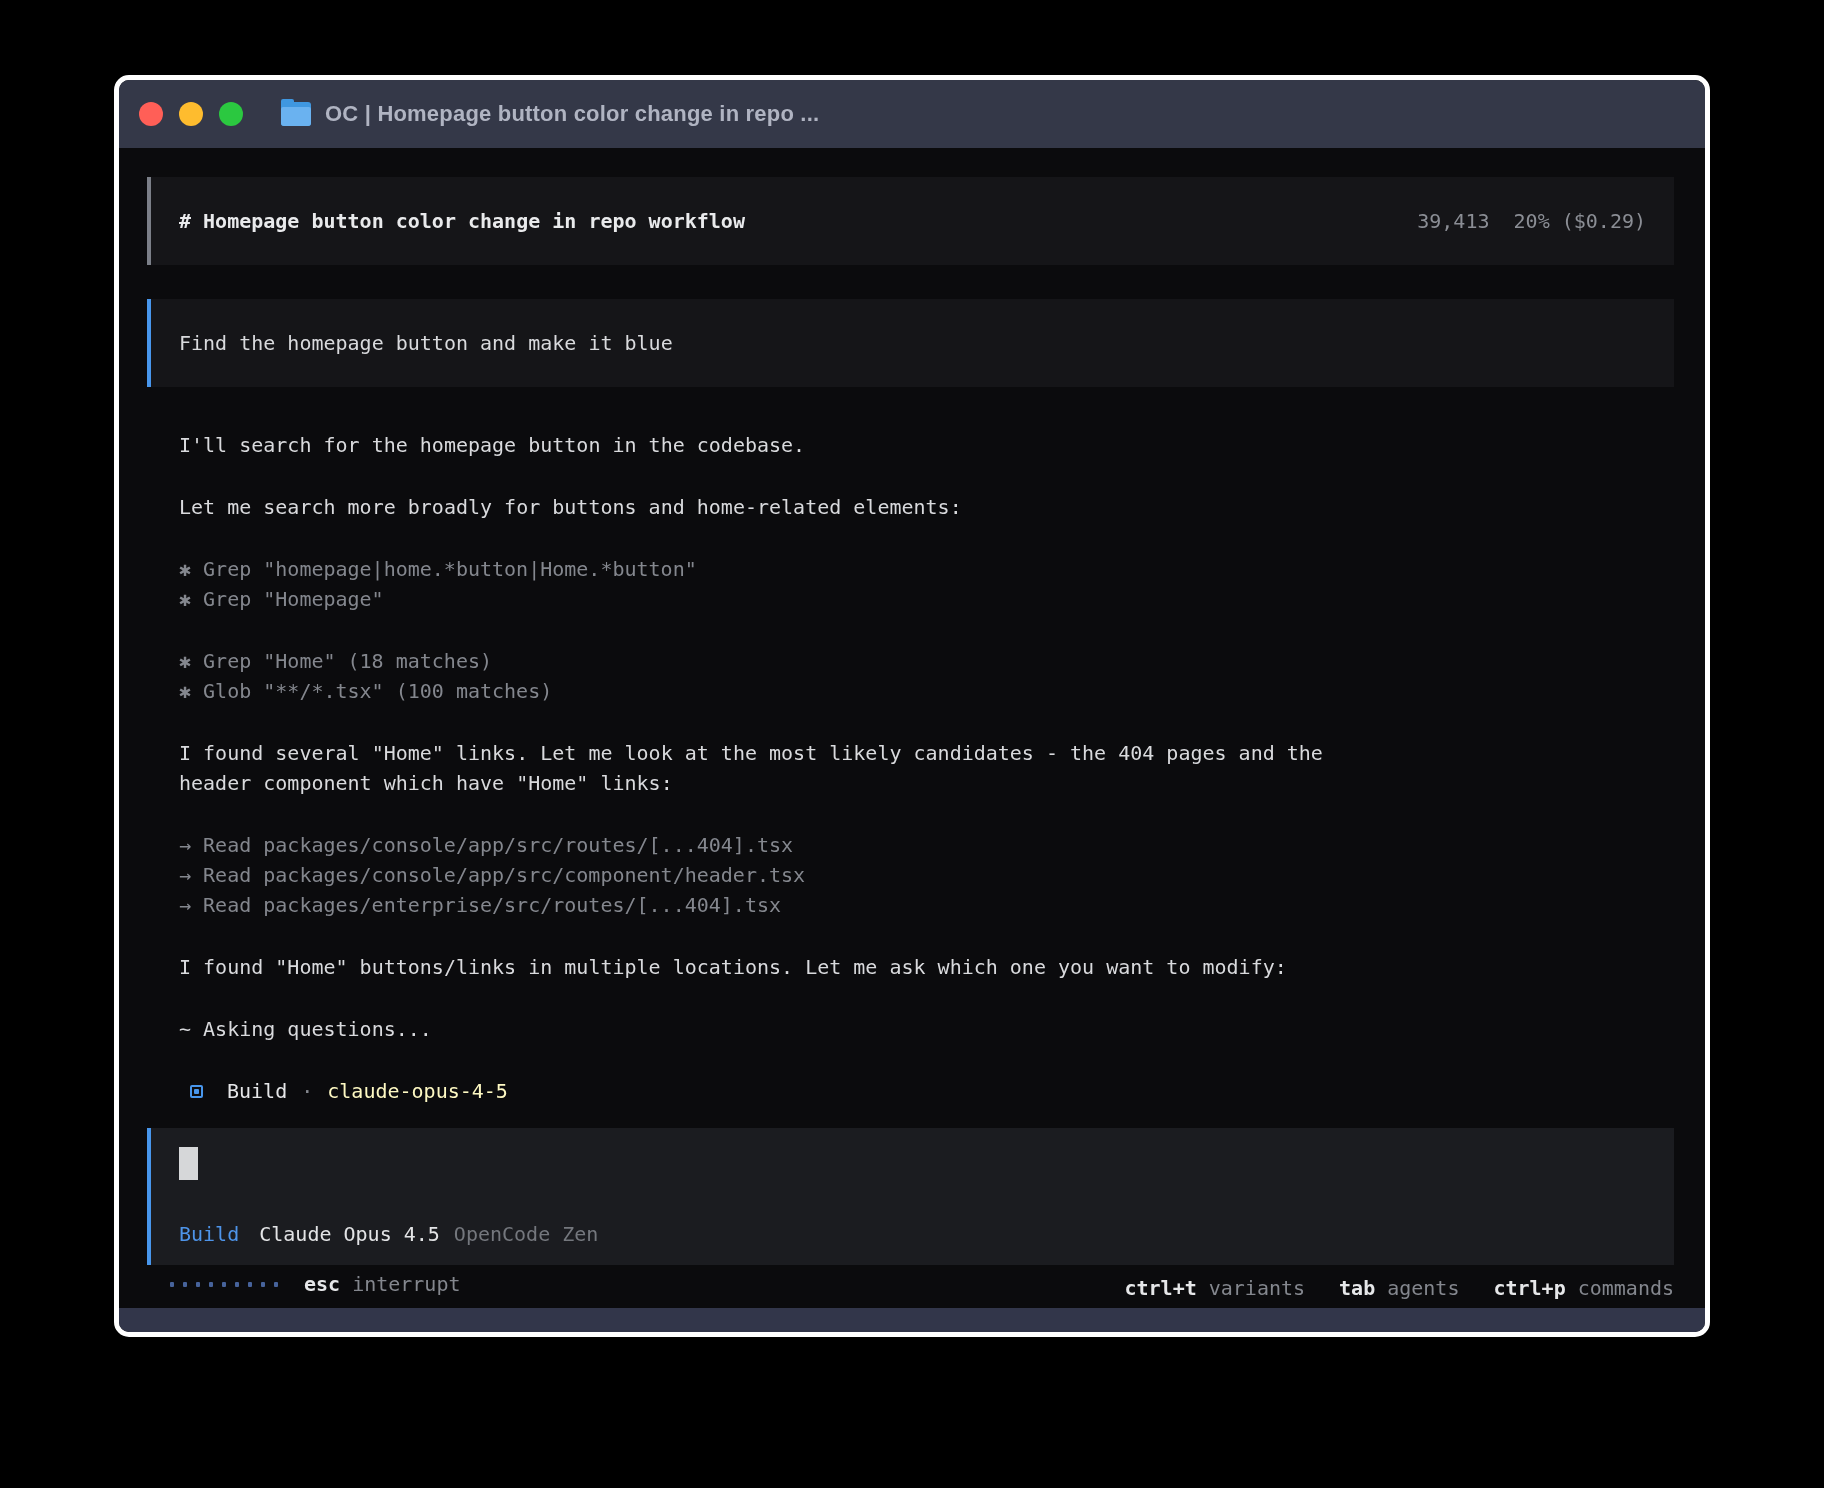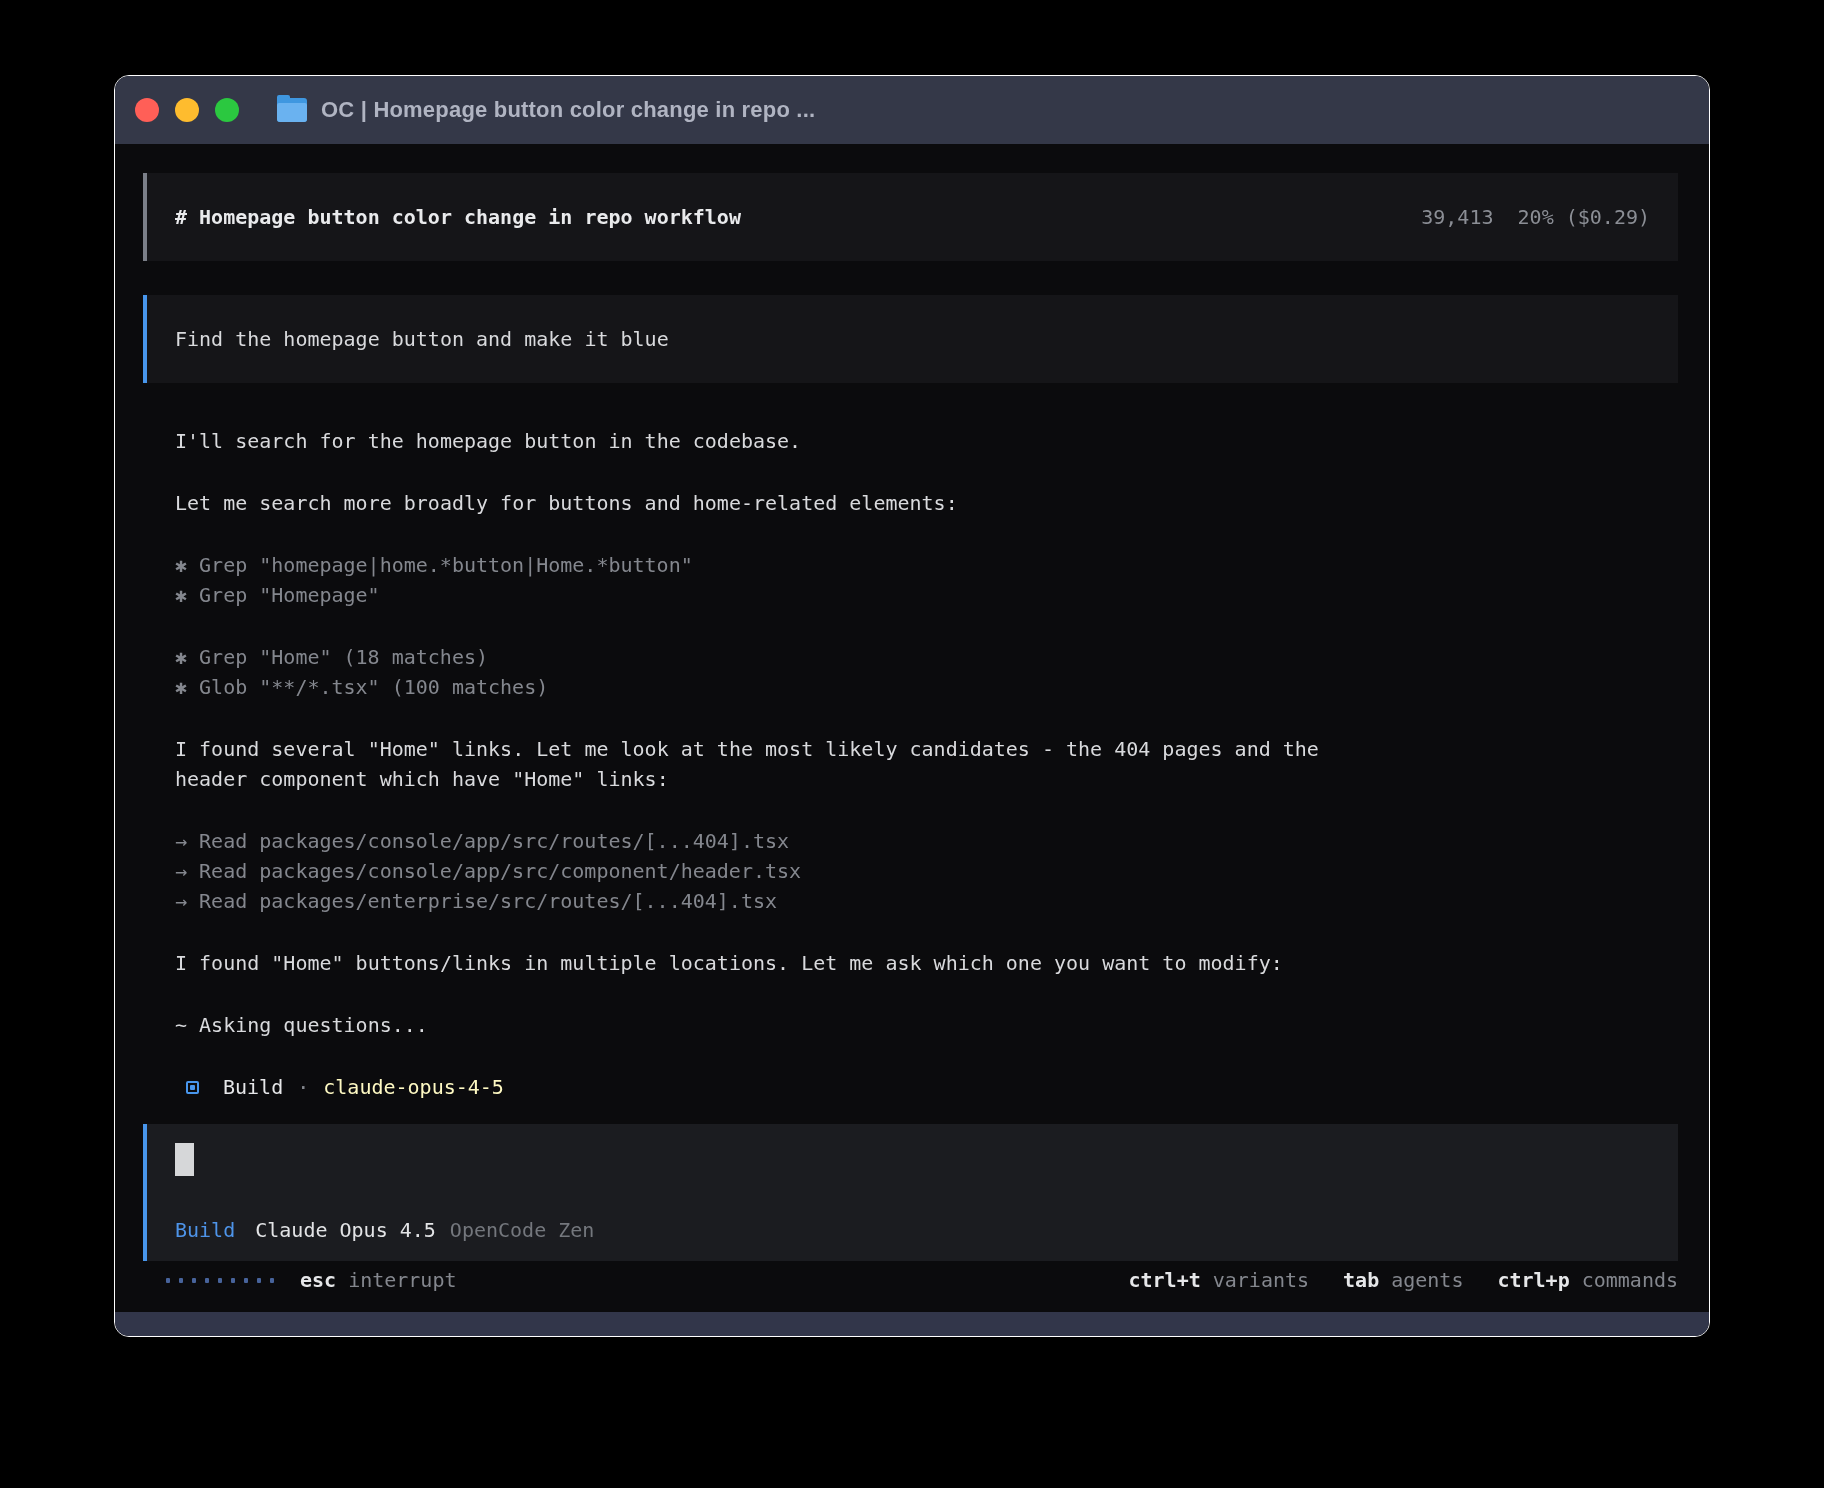--- a/index.html
+++ b/index.html
@@ -4,21 +4,21 @@
 <style>
   * { box-sizing: border-box; }
   html,body { margin:0; padding:0; }
   body {
     width:1824px; height:1488px; background:#000; position:relative;
     font-family:"DejaVu Sans Mono","DejaVu Sans",monospace;
     font-size:20px; line-height:30px;
   }
   .window {
     position:absolute; left:114px; top:75px; width:1596px; height:1262px;
-    background:#0b0b0d; border:1px solid #ffffff; border-radius:15px;
+    background:#0b0b0d; border:5px solid #ffffff; border-radius:15px;
     overflow:hidden; display:flex; flex-direction:column;
   }
   
   .titlebar {
     height:68px; flex:none; background:#343848;
     display:flex; align-items:center; padding:0 20px;
   }
   .lights { display:flex; gap:16px; }
   .light { width:24px; height:24px; border-radius:50%; }
   .light.red { background:#ff5f57; }
@@ -90,21 +90,21 @@
     display:flex; justify-content:space-between; align-items:center;
   }
   .footer-left { display:flex; align-items:center; }
   .spinner { display:flex; align-items:center; margin-right:17px; }
   .spinner i {
     display:inline-block; width:4px; height:5px; background:#47639b;
     border-radius:1px; margin-right:9px;
   }
   .key { color:#e6e7e9; font-weight:bold; white-space:pre; }
   .hint-label { color:#84878e; margin-left:12px; white-space:pre; }
-  .footer-right { display:flex; align-items:center; }
+  .footer-right { display:flex; align-items:center;margin-top:8px; }
   .hint { display:flex; align-items:center; margin-left:34px; }
   
   .bottom-strip { height:24px; flex:none; background:#32364a; }
 </style>
 </head>
 <body>
 
 <div class="window">
 
   <div class="titlebar">

